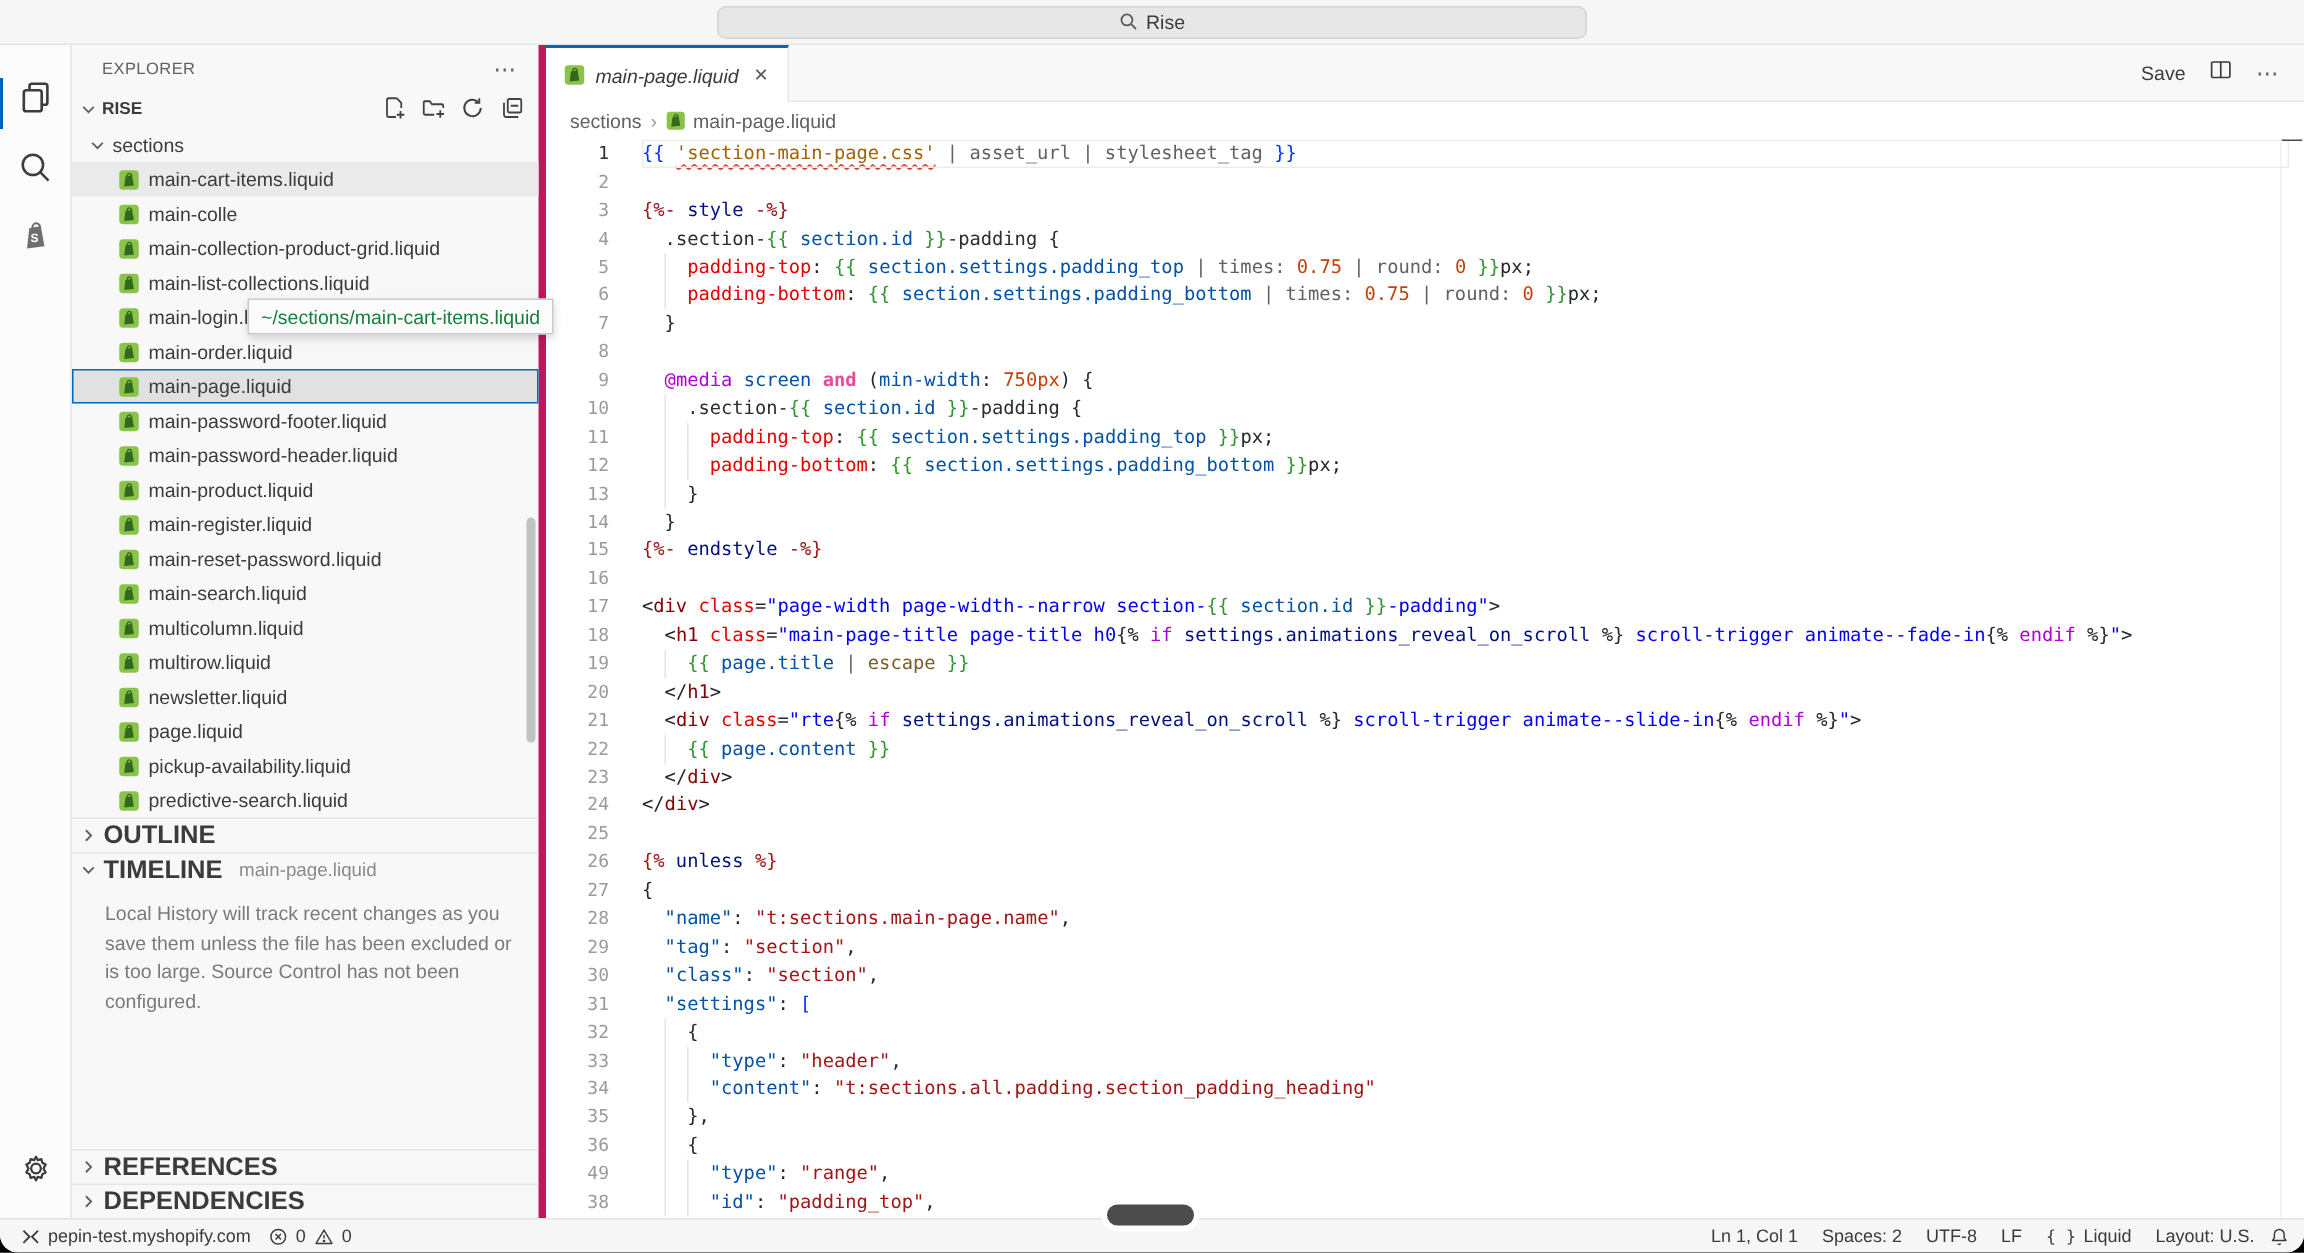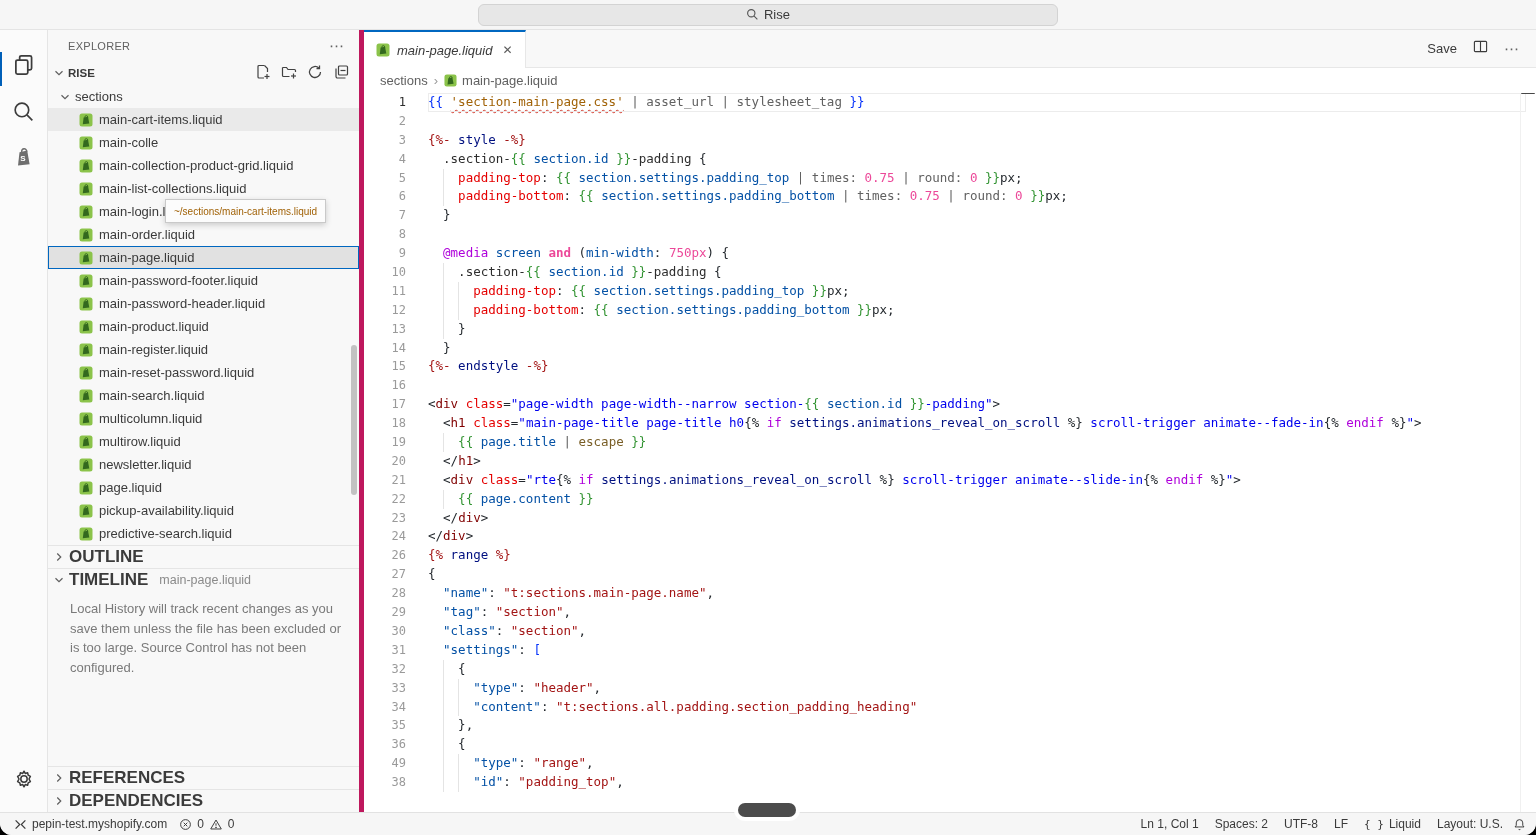--- a/index.html
+++ b/index.html
@@ -31,21 +31,21 @@
   .rise-title { font-weight:bold; font-size:11.5px; margin-left:2px; color:#3b3b3b; }
   .rise-actions { margin-left:auto; display:flex; gap:10px; align-items:center; color:#424242; }
   .tree { flex:0 0 auto; position:relative; }
   .row { height:23px; display:flex; align-items:center; padding-left:10px; }
   .folder-row .label { margin-left:3px; }
   .file-row { padding-left:30px; gap:6px; border:1px solid transparent; }
   .file-row .label { white-space:nowrap; overflow:hidden; }
   .file-row.hover { background:#eaeaea; }
   .file-row.selected { background:#e1e1e1; border:1px solid #0067c0; }
   .chev { display:flex; align-items:center; color:#5f5f5f; }
-  .tooltip { position:absolute; left:117px; top:114px; height:24px; background:#fcfcfc; border:1px solid #c9c9c9; box-shadow:0 2px 6px rgba(0,0,0,.18); display:flex; align-items:center; padding:0 8px; font-size:10px; color:#a16207; white-space:nowrap; z-index:5; }
+  .tooltip { position:absolute; left:117px; top:114px; height:24px; background:#fcfcfc; border:1px solid #c9c9c9; box-shadow:0 2px 6px rgba(0,0,0,.18); display:flex; align-items:center; padding:0 8px; font-size:13px; color:#15803d; white-space:nowrap; z-index:5; }
   .sb-scrollthumb { position:absolute; right:2px; top:315px; width:6px; height:150px; background:#c2c2c2; border-radius:3px; z-index:4; }
 
   .panel-header { height:23px; display:flex; align-items:center; gap:3px; border-top:1px solid #e5e5e5; padding-left:4px; flex:0 0 auto; }
   .panel-title { font-weight:bold; font-size:17px; color:#3b3b3b; }
   .panel-sub { color:#8a8a8a; font-size:12.5px; margin-left:8px; font-weight:normal; }
   .timeline-body { flex:1 1 auto; padding:8px 18px 0 22px; color:#7a7a7a; font-size:13px; line-height:19.5px; overflow:hidden; }
 
   
   .editor { flex:1 1 auto; display:flex; flex-direction:column; min-width:0; background:#fff; position:relative; }
   .tabbar { height:38px; background:#f8f8f8; border-bottom:1px solid #e7e7e7; display:flex; align-items:stretch; flex:0 0 auto; }
@@ -66,21 +66,21 @@
   .sp, .ct { white-space:pre; }
   .guide { display:inline-block; width:2ch; height:18.9px; border-left:1px solid #e4e4e4; vertical-align:top; }
   .active-line-box { position:absolute; left:64px; right:10px; top:0; height:19px; border:1px solid #ececec; pointer-events:none; }
   .overview-thumb { position:absolute; right:1px; top:-5px; width:14px; height:6px; background:#474747; border-radius:1px; z-index:6; }
   .code-right-line { position:absolute; right:15px; top:0; bottom:0; width:1px; background:#f0f0f0; }
 
   .tk-db{color:#0431fa} .tk-dg{color:#319331} .tk-dm{color:#a31515}
   .tk-s{color:#a31515}
   .tk-u{color:#a16207; text-decoration:underline wavy #d23a2c 1px; text-underline-offset:3px;}
   .tk-g{color:#616161} .tk-p{color:#24292e} .tk-c{color:#e50000}
-  .tk-b{color:#0451a5} .tk-n{color:#001080} .tk-num{color:#ec4899}
+  .tk-b{color:#0451a5} .tk-n{color:#001080} .tk-num{color:#c2410c}
   .tk-kw{color:#af00db} .tk-tag{color:#800000} .tk-sel{color:#2d2d2d}
   .tk-attr{color:#e50000} .tk-av{color:#0000ee} .tk-fn{color:#795e26}
   .tk-jk{color:#0451a5} .tk-bd{color:#ec4899; font-weight:bold}
 
   
   .h-pill { position:absolute; left:738px; top:803px; width:58px; height:14px; background:#4c4c4c; border-radius:8px; box-shadow:0 0 0 4px rgba(255,255,255,.95); z-index:20; }
 
   
   .statusbar { height:23px; background:#f6f6f6; border-top:1px solid #e2e2e2; display:flex; align-items:center; font-size:12px; color:#3b3b3b; padding:0 10px 0 8px; flex:0 0 auto; }
   .sb-seg { display:flex; align-items:center; gap:5px; padding:0 6px; height:100%; }
@@ -429,21 +429,22 @@
             <div class="cl"><span class="ln">15</span><span class="ct"><span class="sp"></span><span class="tk-dm">{%- </span><span class="tk-n">endstyle</span><span class="tk-dm"> -%}</span></span></div>
             <div class="cl"><span class="ln">16</span><span class="ct"><span class="sp"></span></span></div>
             <div class="cl"><span class="ln">17</span><span class="ct"><span class="sp"></span><span class="tk-p">&lt;</span><span class="tk-tag">div</span><span class="tk-p"> </span><span class="tk-attr">class</span><span class="tk-p">=</span><span class="tk-av">"page-width page-width--narrow section-</span><span class="tk-dg">{{</span><span class="tk-p"> </span><span class="tk-b">section.id</span><span class="tk-p"> </span><span class="tk-dg">}}</span><span class="tk-av">-padding"</span><span class="tk-p">&gt;</span></span></div>
             <div class="cl"><span class="ln">18</span><span class="ct"><span class="sp">  </span><span class="tk-p">&lt;</span><span class="tk-tag">h1</span><span class="tk-p"> </span><span class="tk-attr">class</span><span class="tk-p">=</span><span class="tk-av">"main-page-title page-title h0</span><span class="tk-p">{% </span><span class="tk-kw">if</span><span class="tk-p"> </span><span class="tk-n">settings.animations_reveal_on_scroll</span><span class="tk-p"> %}</span><span class="tk-av"> scroll-trigger animate--fade-in</span><span class="tk-p">{% </span><span class="tk-kw">endif</span><span class="tk-p"> %}</span><span class="tk-av">"</span><span class="tk-p">&gt;</span></span></div>
             <div class="cl"><span class="ln">19</span><span class="ct"><span class="sp">  </span><span class="guide"></span><span class="tk-dg">{{</span><span class="tk-p"> </span><span class="tk-b">page.title</span><span class="tk-g"> | </span><span class="tk-fn">escape</span><span class="tk-dg"> }}</span></span></div>
             <div class="cl"><span class="ln">20</span><span class="ct"><span class="sp">  </span><span class="tk-p">&lt;/</span><span class="tk-tag">h1</span><span class="tk-p">&gt;</span></span></div>
             <div class="cl"><span class="ln">21</span><span class="ct"><span class="sp">  </span><span class="tk-p">&lt;</span><span class="tk-tag">div</span><span class="tk-p"> </span><span class="tk-attr">class</span><span class="tk-p">=</span><span class="tk-av">"rte</span><span class="tk-p">{% </span><span class="tk-kw">if</span><span class="tk-p"> </span><span class="tk-n">settings.animations_reveal_on_scroll</span><span class="tk-p"> %}</span><span class="tk-av"> scroll-trigger animate--slide-in</span><span class="tk-p">{% </span><span class="tk-kw">endif</span><span class="tk-p"> %}</span><span class="tk-av">"</span><span class="tk-p">&gt;</span></span></div>
             <div class="cl"><span class="ln">22</span><span class="ct"><span class="sp">  </span><span class="guide"></span><span class="tk-dg">{{</span><span class="tk-p"> </span><span class="tk-b">page.content</span><span class="tk-dg"> }}</span></span></div>
             <div class="cl"><span class="ln">23</span><span class="ct"><span class="sp">  </span><span class="tk-p">&lt;/</span><span class="tk-tag">div</span><span class="tk-p">&gt;</span></span></div>
             <div class="cl"><span class="ln">24</span><span class="ct"><span class="sp"></span><span class="tk-p">&lt;/</span><span class="tk-tag">div</span><span class="tk-p">&gt;</span></span></div>
-            <div class="cl"><span class="ln">26</span><span class="ct"><span class="sp"></span><span class="tk-dm">{% </span><span class="tk-n">range</span><span class="tk-dm"> %}</span></span></div>
+            <div class="cl"><span class="ln">25</span><span class="ct"><span class="sp"></span></span></div>
+            <div class="cl"><span class="ln">26</span><span class="ct"><span class="sp"></span><span class="tk-dm">{% </span><span class="tk-n">unless</span><span class="tk-dm"> %}</span></span></div>
             <div class="cl"><span class="ln">27</span><span class="ct"><span class="sp"></span><span class="tk-p">{</span></span></div>
             <div class="cl"><span class="ln">28</span><span class="ct"><span class="sp">  </span><span class="tk-jk">"name"</span><span class="tk-p">: </span><span class="tk-s">"t:sections.main-page.name"</span><span class="tk-p">,</span></span></div>
             <div class="cl"><span class="ln">29</span><span class="ct"><span class="sp">  </span><span class="tk-jk">"tag"</span><span class="tk-p">: </span><span class="tk-s">"section"</span><span class="tk-p">,</span></span></div>
             <div class="cl"><span class="ln">30</span><span class="ct"><span class="sp">  </span><span class="tk-jk">"class"</span><span class="tk-p">: </span><span class="tk-s">"section"</span><span class="tk-p">,</span></span></div>
             <div class="cl"><span class="ln">31</span><span class="ct"><span class="sp">  </span><span class="tk-jk">"settings"</span><span class="tk-p">: </span><span class="tk-db">[</span></span></div>
             <div class="cl"><span class="ln">32</span><span class="ct"><span class="sp">  </span><span class="guide"></span><span class="tk-p">{</span></span></div>
             <div class="cl"><span class="ln">33</span><span class="ct"><span class="sp">  </span><span class="guide"></span><span class="guide"></span><span class="tk-jk">"type"</span><span class="tk-p">: </span><span class="tk-s">"header"</span><span class="tk-p">,</span></span></div>
             <div class="cl"><span class="ln">34</span><span class="ct"><span class="sp">  </span><span class="guide"></span><span class="guide"></span><span class="tk-jk">"content"</span><span class="tk-p">: </span><span class="tk-s">"t:sections.all.padding.section_padding_heading"</span></span></div>
             <div class="cl"><span class="ln">35</span><span class="ct"><span class="sp">  </span><span class="guide"></span><span class="tk-p">},</span></span></div>
             <div class="cl"><span class="ln">36</span><span class="ct"><span class="sp">  </span><span class="guide"></span><span class="tk-p">{</span></span></div>

